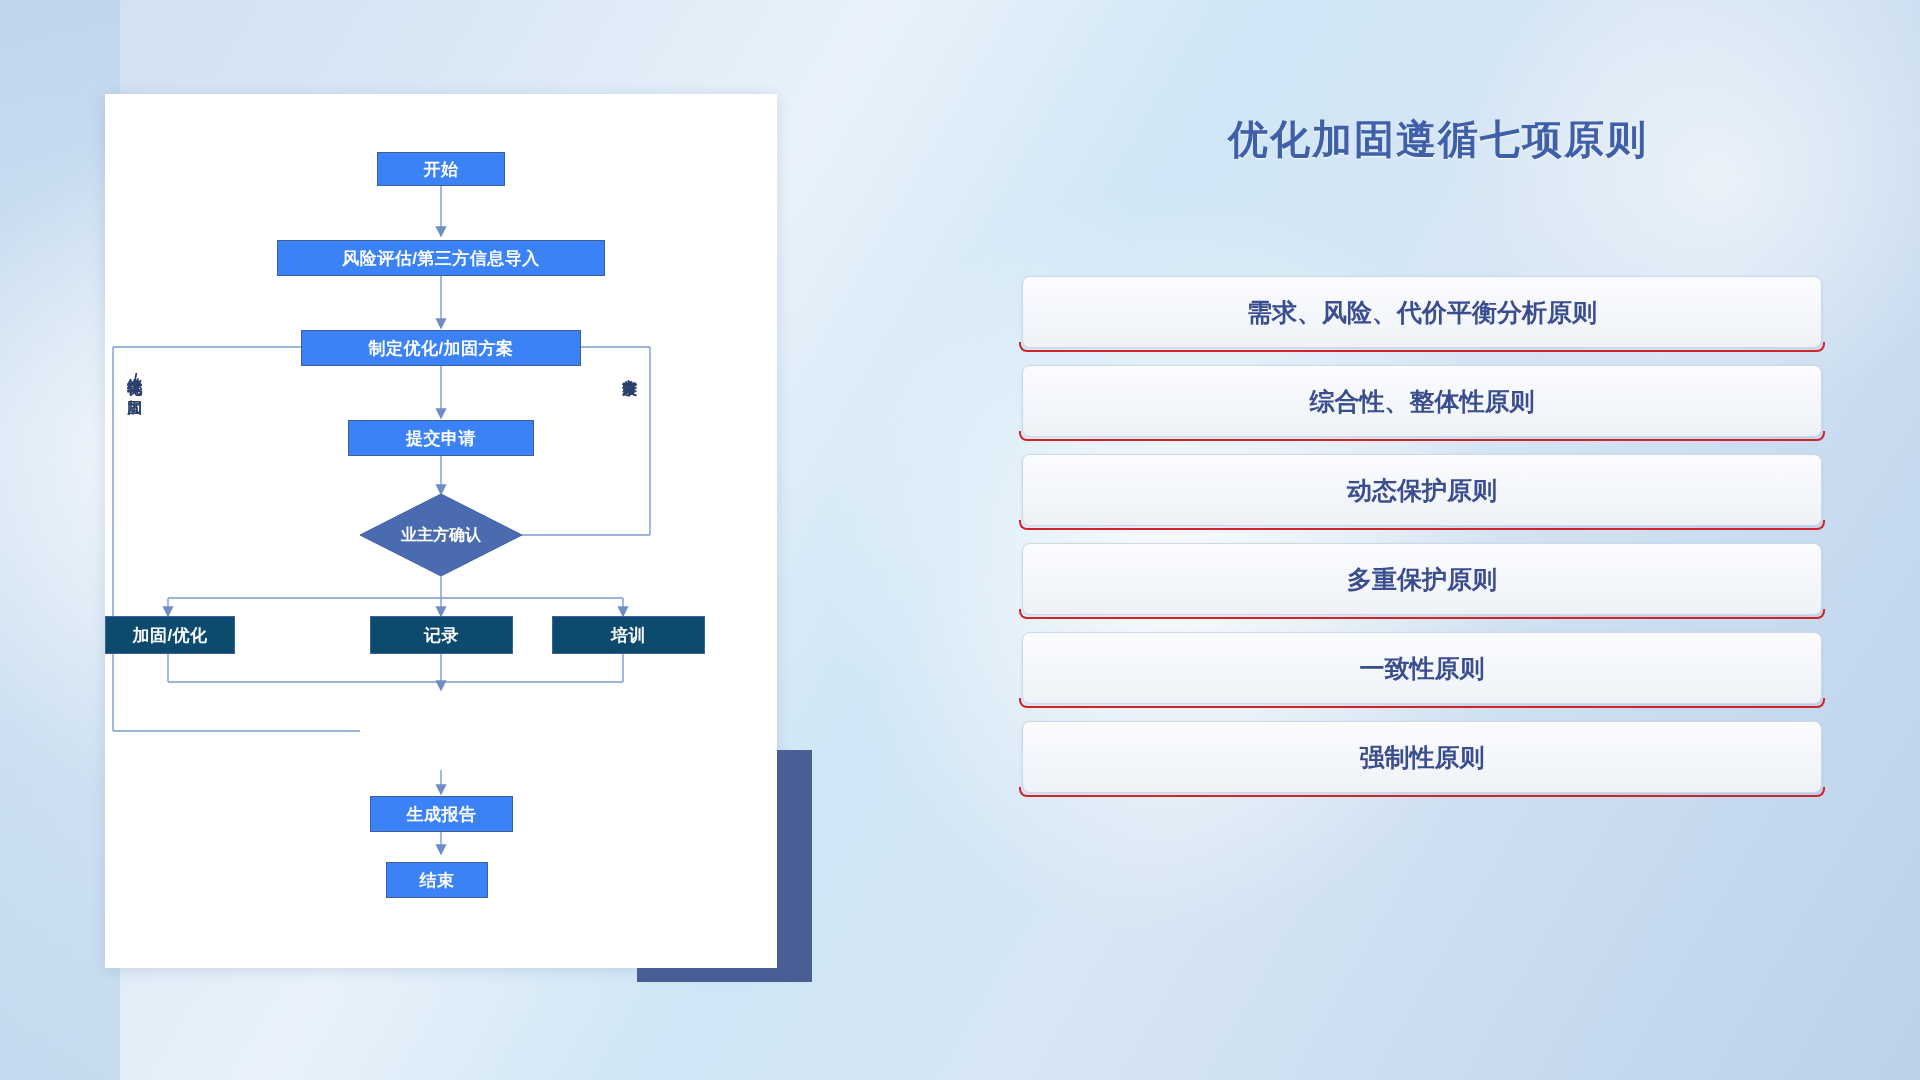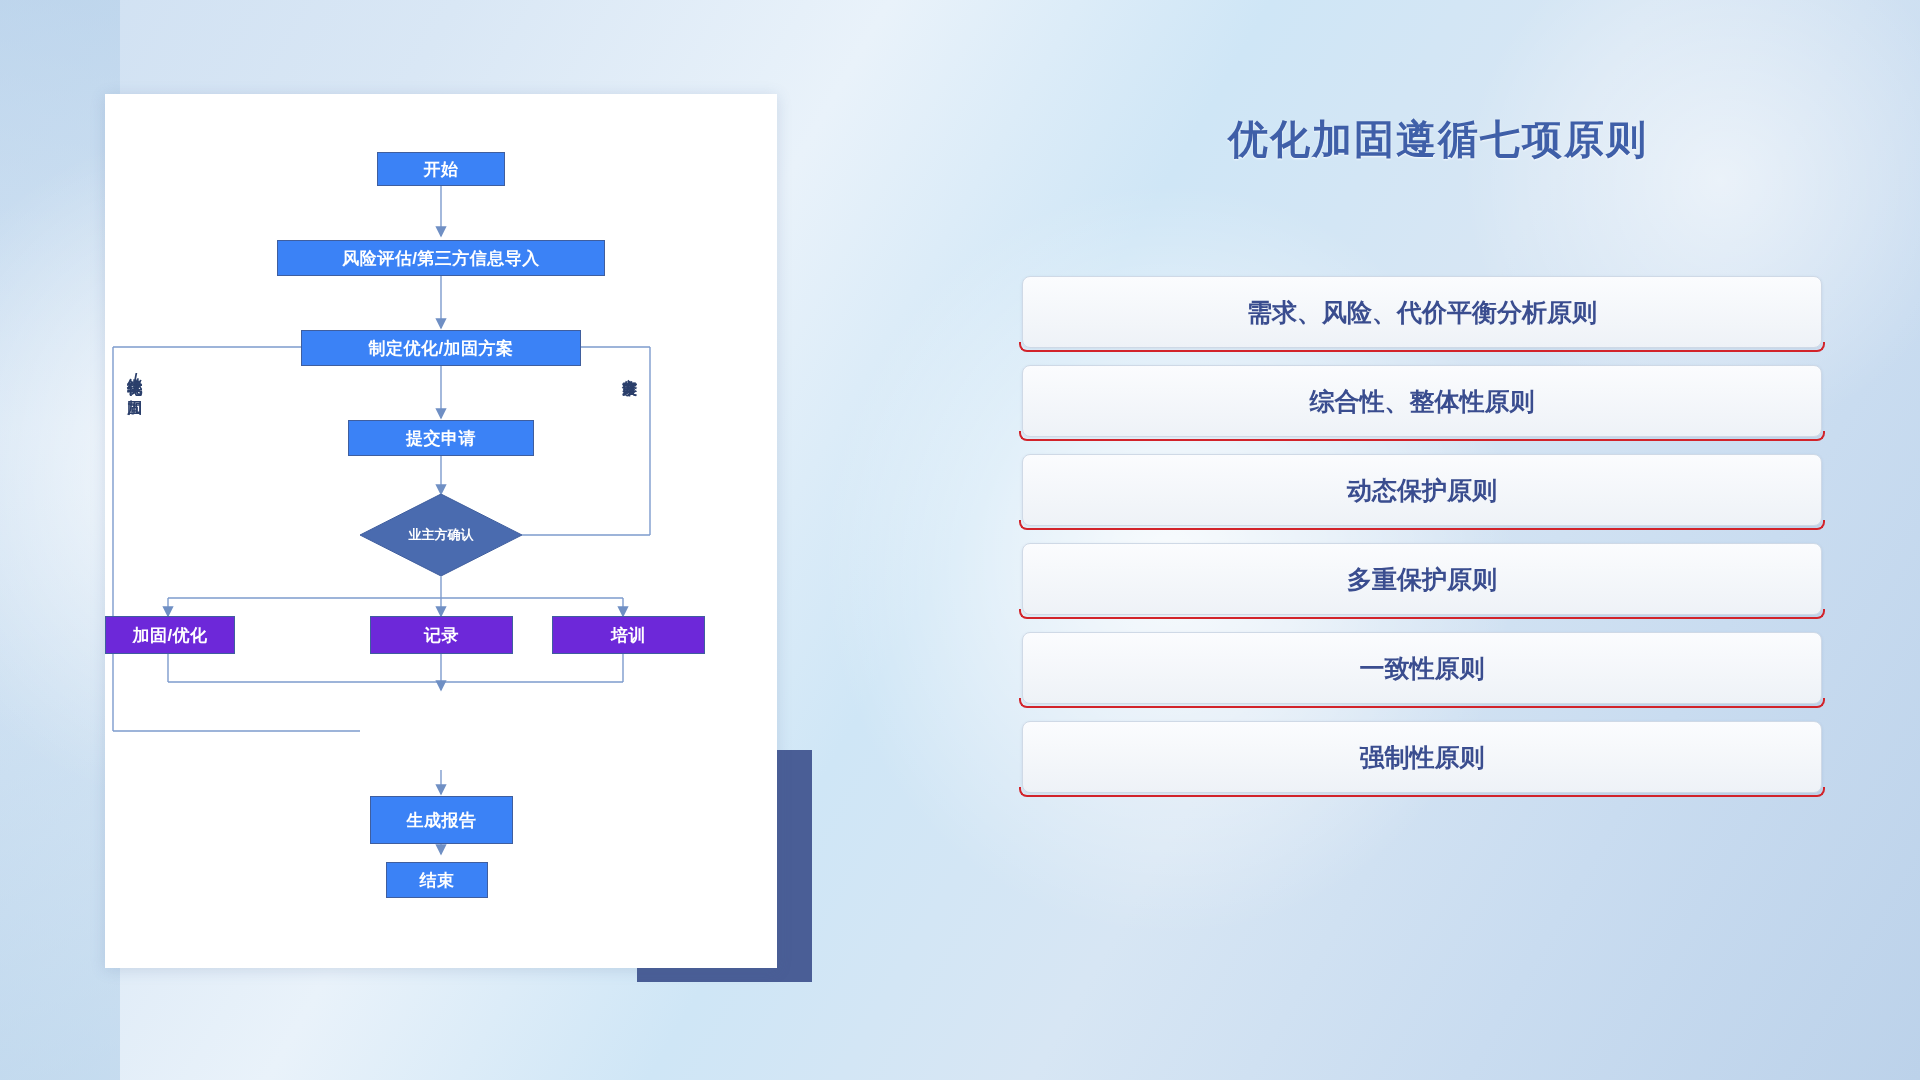--- a/index.html
+++ b/index.html
@@ -73,36 +73,36 @@
     justify-content: center;
     color: #ffffff;
     font-size: 17px;
     font-weight: bold;
     letter-spacing: 0.5px;
     background: #3b82f6;
     border: 1px solid #3f5e9e;
     white-space: nowrap;
   }
   .node.light {
-    background: #6d28d9;
+    background: #0c4a6e;
   }
   .diamond-wrap {
     position: absolute;
     display: flex;
     align-items: center;
     justify-content: center;
   }
   .diamond-shape {
     position: absolute;
     inset: 0;
   }
   .diamond-label {
     position: relative;
     color: #ffffff;
-    font-size: 13px;
+    font-size: 16px;
     font-weight: bold;
     z-index: 2;
     white-space: nowrap;
   }
   .side-label {
     position: absolute;
     font-size: 15px;
     color: #2b3f6b;
     font-weight: bold;
     writing-mode: vertical-rl;
@@ -245,21 +245,21 @@
       <polygon points="81,0 162,41 81,82 0,41" fill="#4a6baf" stroke="#3f5e9e" stroke-width="1"></polygon>
     </svg>
     <span class="diamond-label">业主方确认</span>
   </div>
 
   <div class="node light" style="left:0px; top:522px; width:130px; height:38px;">加固/优化</div>
   <div class="node light" style="left:265px; top:522px; width:143px; height:38px;">记录</div>
   <div class="node light" style="left:447px; top:522px; width:153px; height:38px;">培训</div>
 
 
-  <div class="node" style="left:265px; top:702px; width:143px; height:48px;">生成报告</div>
+  <div class="node" style="left:265px; top:702px; width:143px; height:36px;">生成报告</div>
   <div class="node" style="left:281px; top:760px; width:102px; height:36px;margin-top:8px;">结束</div>
 </div>
 
 <div class="right-title">优化加固遵循七项原则</div>
 
 <div class="principles">
   <div class="principle">需求、风险、代价平衡分析原则</div>
   <div class="principle">综合性、整体性原则</div>
   <div class="principle">动态保护原则</div>
   <div class="principle">多重保护原则</div>

